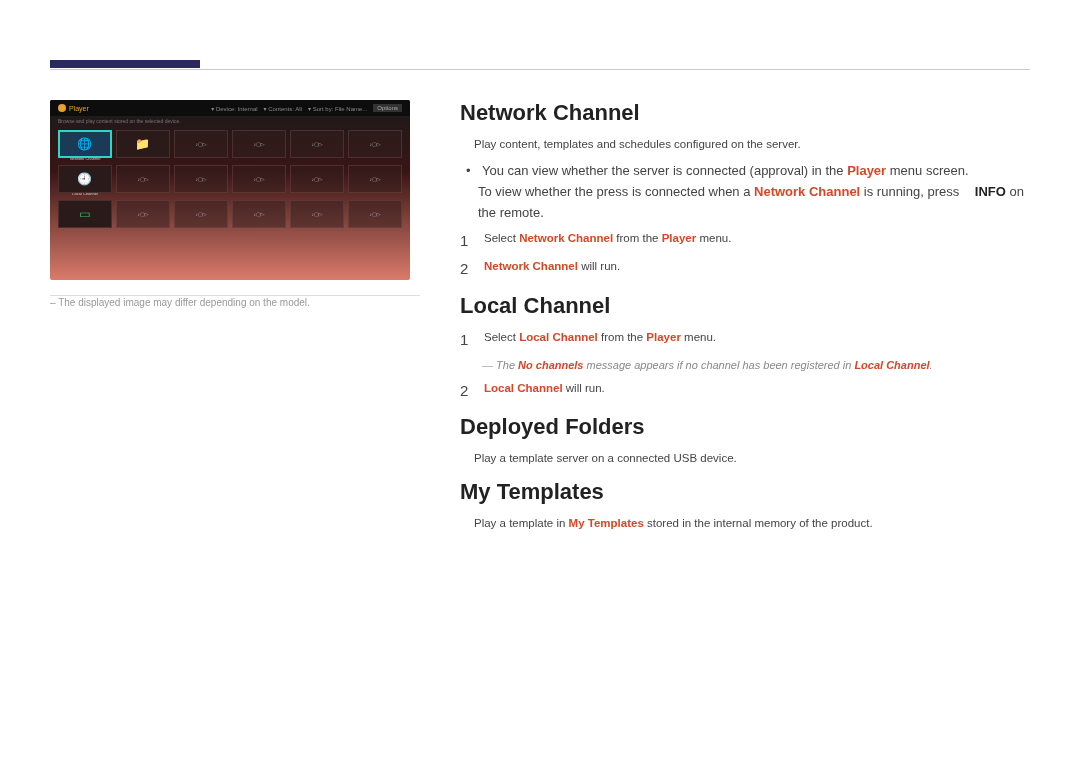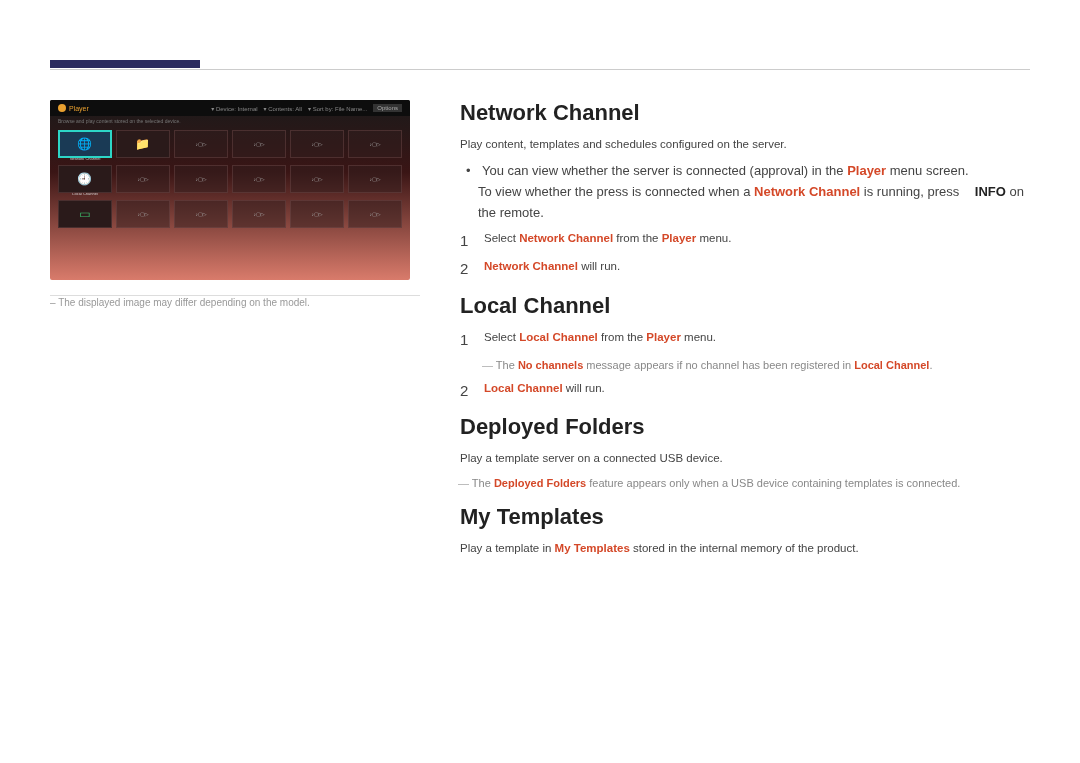--- a/index.html
+++ b/index.html
@@ -141,20 +141,21 @@
     color: #222;
     margin-bottom: 10px;
     margin-top: 12px;
   }
   h2:first-child { margin-top: 0; }
   .desc {
     font-size: 11.5px;
     color: #444;
     margin-bottom: 8px;
     line-height: 1.5;
+    margin-left: 14px;
   }
   ul.notes {
     list-style: none;
     margin: 4px 0 4px 18px;
     font-size: 13px;
     color: #444;
     line-height: 1.6;
   }
   ul.notes li::before {
     content: "•";
@@ -179,20 +180,21 @@
   }
   .step-body { flex: 1; }
   .accent { color: #d44828; font-weight: 600; }
   .bold { font-weight: 700; color: #222; padding-left: 12px; }
   .sub-note {
     font-size: 11px;
     color: #888;
     margin: 4px 0 6px 24px;
     padding-left: 12px;
     line-height: 1.5;
+    font-style: italic;
   }
   .sub-note::before {
     content: "― ";
     margin-left: -14px;
     color: #aaa;
   }
 </style>
 </head>
 <body>
 
@@ -353,23 +355,20 @@
       </div>
       <div class="step">
         <div class="step-num">2</div>
         <div class="step-body">
           <span class="accent">Local Channel</span><span> will run.</span>
         </div>
       </div>
 
       <h2>Deployed Folders</h2>
       <p class="desc">Play a template server on a connected USB device.</p>
-      <div class="sub-note" style="margin-left:0;">
-        <span>The </span><span class="accent">Deployed Folders</span><span> feature appears only when a USB device containing templates is connected.</span>
-      </div>
 
       <h2>My Templates</h2>
       <p class="desc">
         <span>Play a template in </span><span class="accent">My Templates</span><span> stored in the internal memory of the product.</span>
       </p>
 
     </div>
   </div>
 </div>
 

